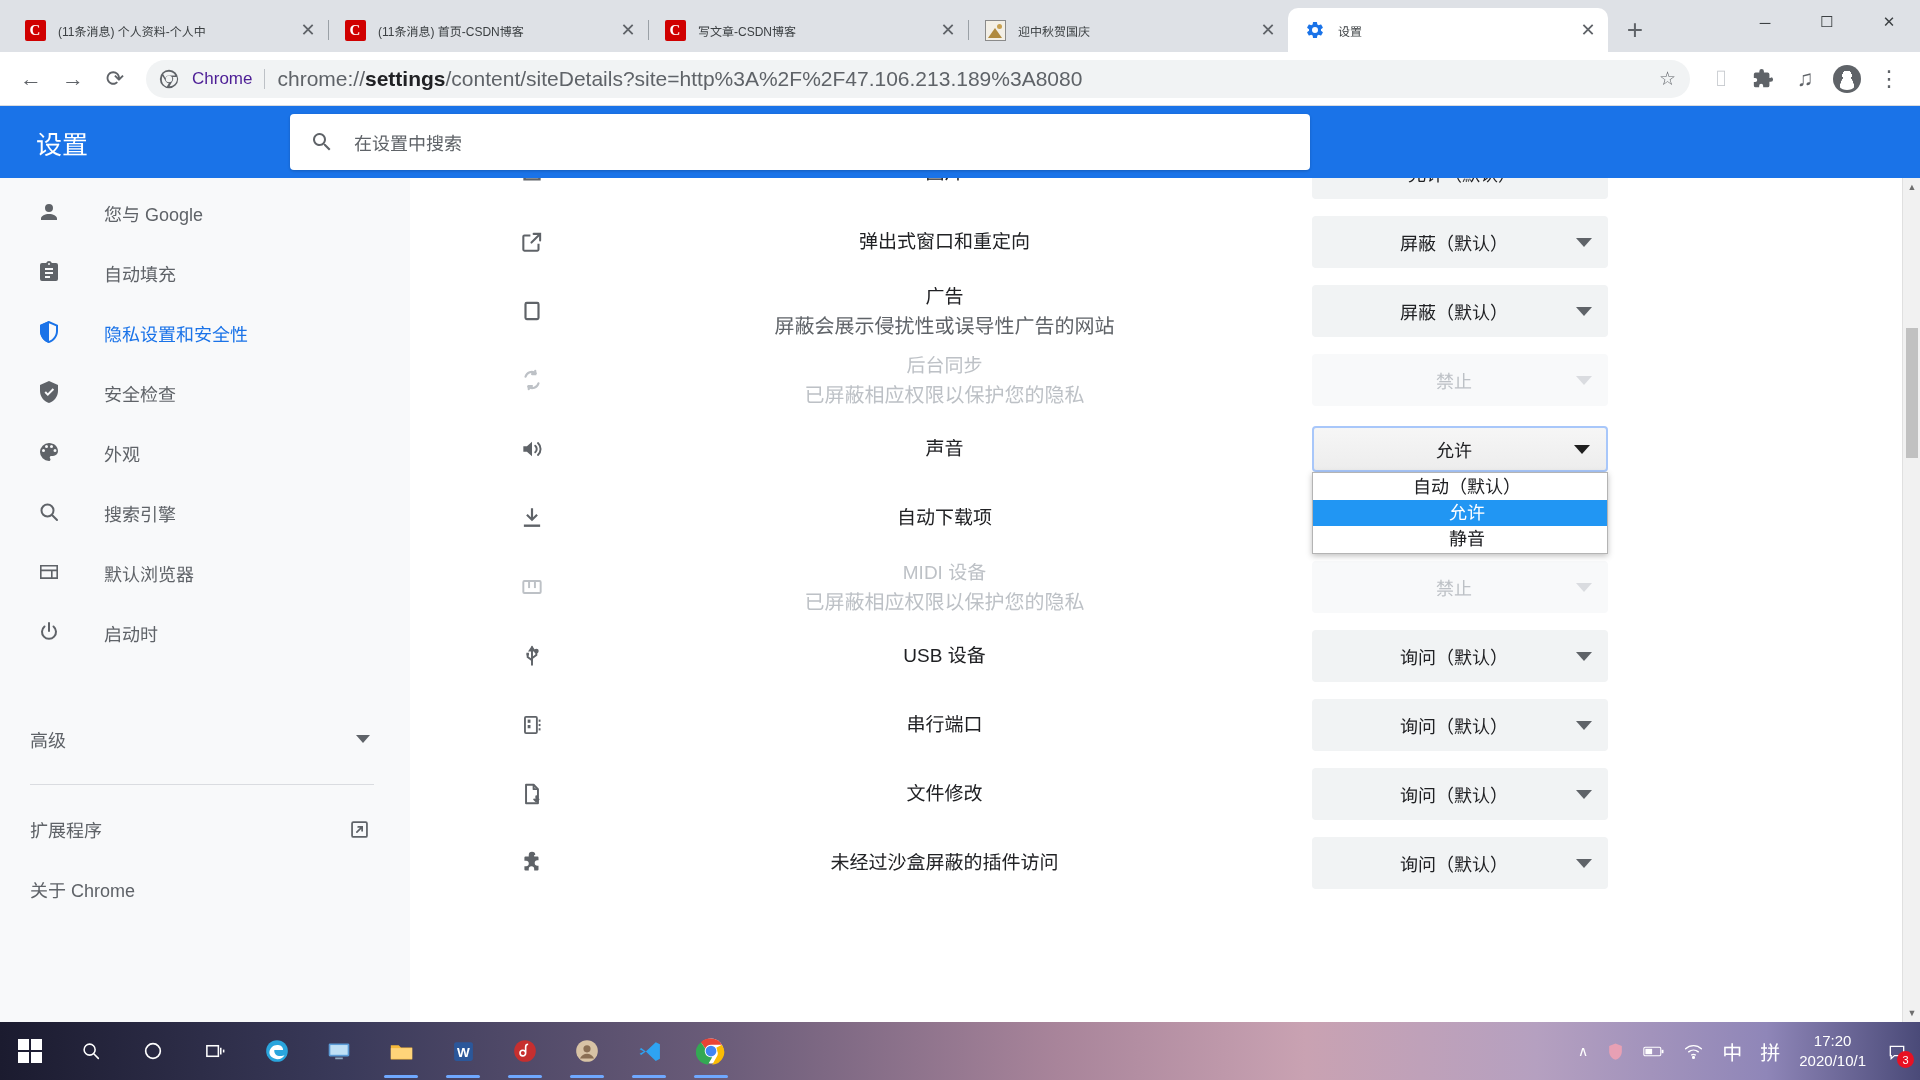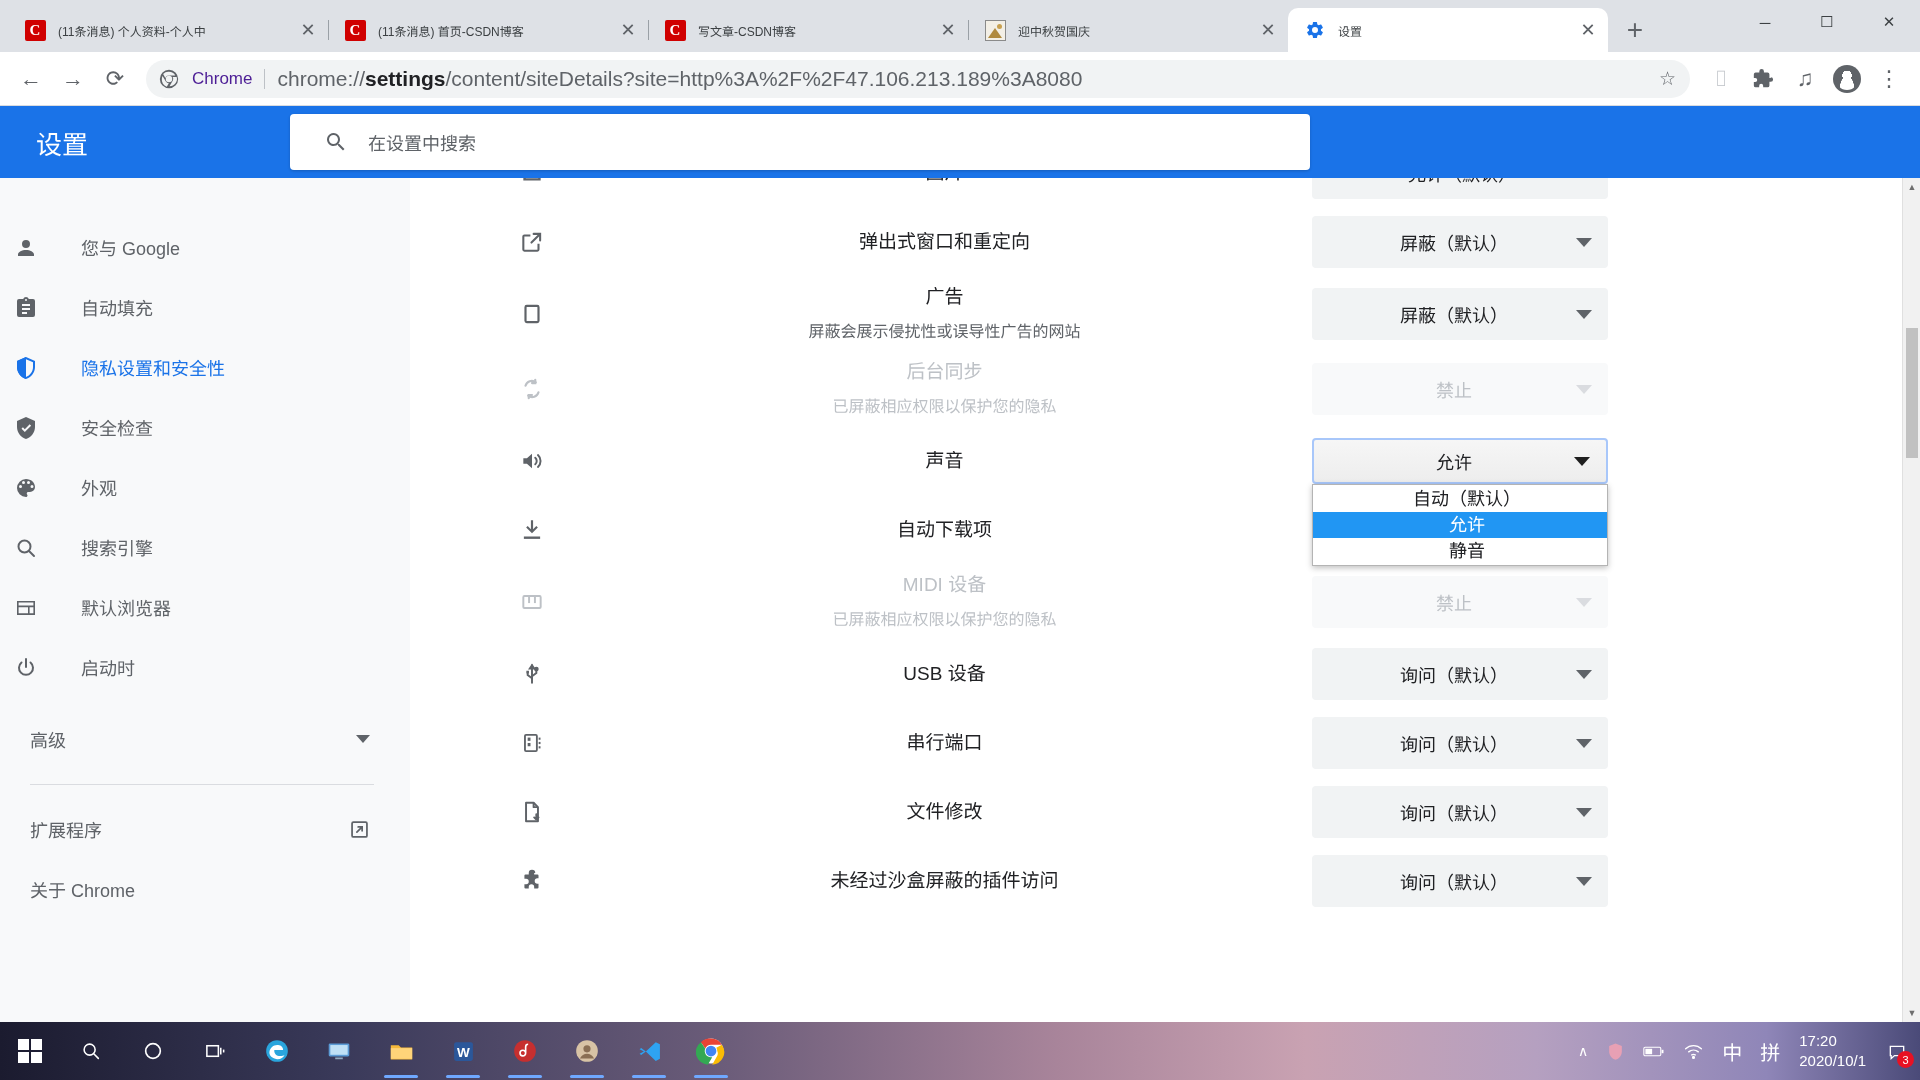--- a/index.html
+++ b/index.html
@@ -141,37 +141,37 @@
     position: relative; z-index: 5;
   }
   .settings-title {
     width: 290px; padding-left: 36px;
     color: #fff; font-size: 26px;
   }
   .search-box {
     flex: 0 0 1020px; height: 56px;
     background: #fff; border-radius: 4px;
     display: flex; align-items: center;
-    padding: 0 34px;
+    padding: 0 20px;
     box-shadow: 0 1px 3px rgba(0,0,0,.2);
   }
   .search-box .mi { color: #5f6368; font-size: 24px; margin-right: 20px; display:flex; }
   .search-ph { color: #5f6368; font-size: 18px; }
 
   .body-row { flex: 1; display: flex; position: relative; overflow: hidden; }
 
   .sidebar {
     width: 410px; flex: 0 0 410px;
     background: #f8f9fa;
     padding-top: 22px;
     font-size: 18px;
   }
   .nav-item {
-    height: 60px; display: flex; align-items: flex-end;
-    padding-left: 13px; color: #5f6368;
+    height: 60px; display: flex; align-items: flex-start;
+    padding-left: 36px; color: #5f6368;
   }
   .nav-item.active { color: #1a73e8; }
   .nav-ico {
     width: 26px; flex: 0 0 26px; margin-right: 42px;
     display: flex; align-items: center; justify-content: center;
   }
   .nav-label { white-space: nowrap; }
   .nav-adv {
     height: 62px; display: flex; align-items: center;
     padding-left: 30px; padding-right: 40px;
@@ -206,21 +206,21 @@
   }
   .perm-ico {
     width: 30px; flex: 0 0 30px; margin-right: 30px;
     display: flex; align-items: center; justify-content: center;
     color: #5f6368;
   }
   .perm-ico.disabled { color: #bdc1c6; }
   .perm-text { flex: 1; min-width: 0; }
   .perm-name { font-size: 19px; color: #202124; line-height: 30px; }
   .perm-name.disabled { color: #bdc1c6; }
-  .perm-sub { font-size: 16px; color: #5f6368; line-height: 28px; margin-top: 6px; }
+  .perm-sub { font-size: 20px; color: #5f6368; line-height: 28px; margin-top: 0; }
   .perm-sub.disabled { color: #bdc1c6; }
   .select {
     flex: 0 0 296px; width: 296px; height: 52px;
     background: #f1f3f4; border: none; border-radius: 4px;
     display: flex; align-items: center;
     padding: 0 16px 0 20px;
     font-size: 18px; color: #202124;
     position: relative;
   }
   .select.disabled { background: #f8f9fa; color: #bdc1c6; }
@@ -294,21 +294,21 @@
   .tb-icon .underline {
     position: absolute; bottom: 2px; left: 14px; right: 14px; height: 3px;
     background: #6fa8ff; border-radius: 2px;
   }
   .tray {
     margin-left: auto; display: flex; align-items: center;
     padding-right: 8px; font-size: 14px;
   }
   .tray-item { padding: 0 9px; display: flex; align-items: center; }
   .tray-ime { font-size: 20px; }
-  .clock { line-height: 1.35; font-size: 15px; padding: 0 10px; }
+  .clock { text-align: center; line-height: 1.35; font-size: 15px; padding: 0 10px; }
   .notif {
     width: 30px; height: 30px; margin-left: 6px;
     display:flex; align-items:center; justify-content:center; position:relative;
   }
   .notif .badge {
     position: absolute; right: -2px; bottom: -2px;
     background: #e81123; color: #fff; border-radius: 50%;
     width: 17px; height: 17px; font-size: 11px;
     display: flex; align-items: center; justify-content: center;
   }

